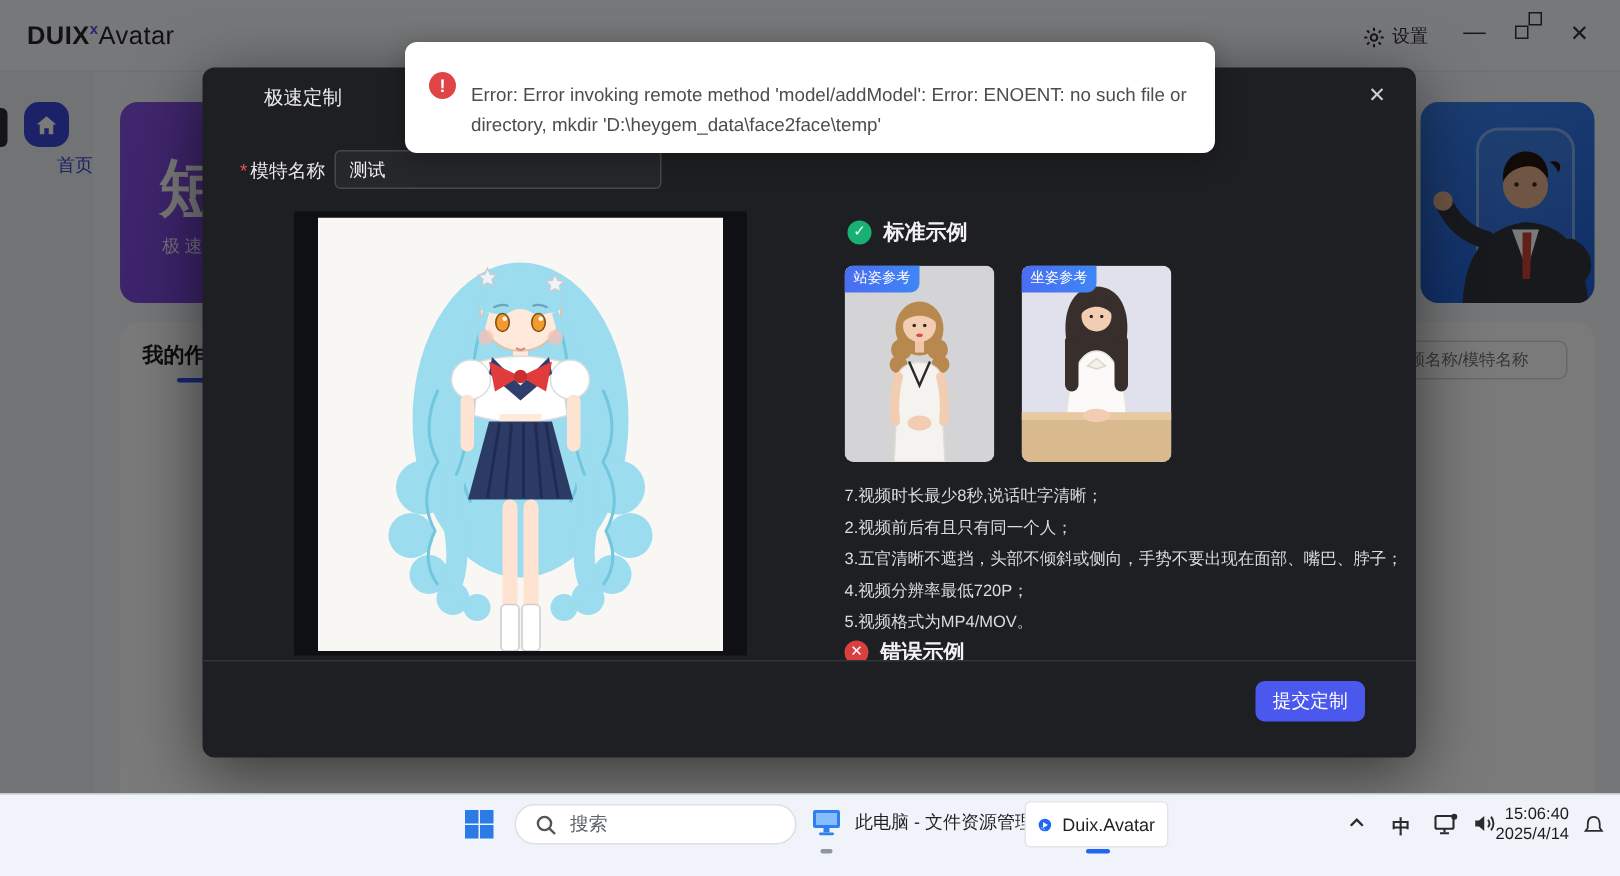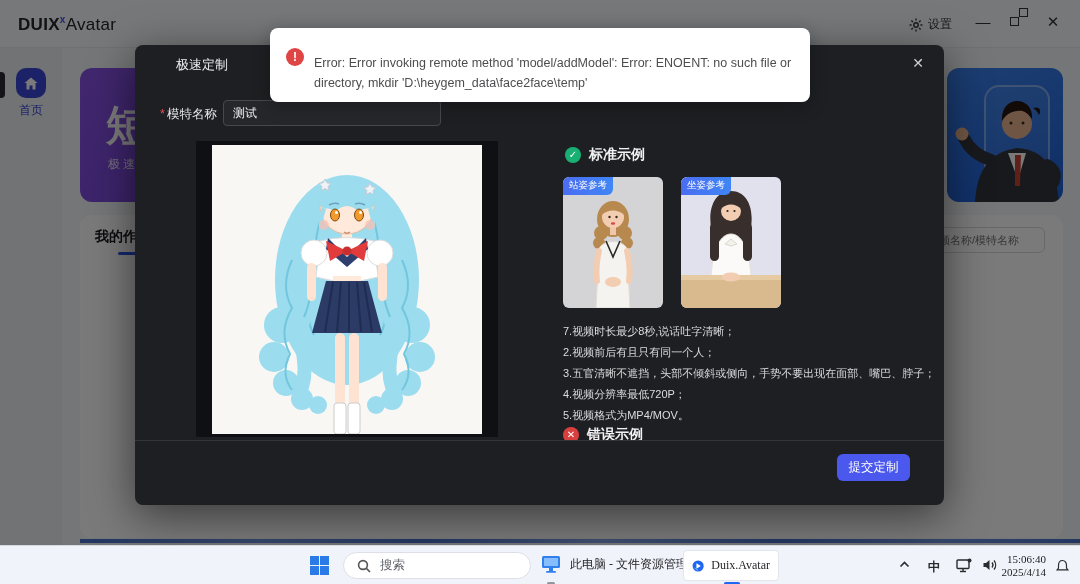--- a/index.html
+++ b/index.html
@@ -19,21 +19,21 @@
   .max-btn { right:50px; top:17px; }
   .close-btn { right:16px; }
   .restore-sq { position:relative; width:11px; height:11px; margin:0 auto; }
   .restore-sq span { position:absolute; width:9px; height:9px; border:1.3px solid #33343a; background:transparent; }
   .restore-sq .back { right:0; top:0; }
   .restore-sq .front { left:0; bottom:0; background:#f9fafc; }
 
   .sidebar { position:absolute; left:0; top:48px; bottom:0; width:62px; background:#eff0f4; }
   .side-notch { position:absolute; left:0; top:24px; width:5px; height:26px; background:#2d2d36; border-radius:0 4px 4px 0; }
   .home-btn { position:absolute; left:16px; top:20px; width:30px; height:30px; border-radius:10px; background:#3c47d8; display:flex; align-items:center; justify-content:center; }
-  .home-label { position:absolute; left:0; top:54px; width:62px; text-align:center; font-size:12px; color:#3c47d8; }
+  .home-label { position:absolute; left:0; top:54px; width:62px; text-align:right; font-size:12px; color:#3c47d8; }
 
   .purple-card { position:absolute; left:80px; top:68px; width:450px; height:134px; border-radius:12px; background:linear-gradient(135deg,#8a53e6,#6d3fd4 70%); overflow:hidden; }
   .purple-big { position:absolute; left:26px; top:30px; font-size:42px; font-weight:bold; color:#fff; }
   .purple-sub { position:absolute; left:28px; top:88px; font-size:12px; color:rgba(255,255,255,.85); letter-spacing:3px; }
   .blue-card { position:absolute; left:947px; top:68px; width:116px; height:134px; border-radius:12px; background:linear-gradient(160deg,#3b82ef,#1e5fd6); overflow:hidden; }
 
   .content-card { position:absolute; left:80px; top:215px; width:983px; height:323px; background:#ffffff; border-radius:12px; }
   .tab-label { position:absolute; left:15px; top:13px; font-size:14px; font-weight:bold; color:#1c1c21; }
   .tab-underline { position:absolute; left:38px; top:37px; width:24px; height:3px; border-radius:2px; background:#2f54eb; }
   .bg-search { position:absolute; left:838px; top:12px; width:127px; height:26px; border:1px solid #d7dade; border-radius:6px; background:#fff; font-size:11px; padding:0 9px; color:#9aa0a8; font-family:inherit; }
@@ -68,21 +68,21 @@
 
   .modal-footer { position:absolute; left:0; right:0; bottom:0; height:65px; border-top:1px solid #343539; }
   .submit-btn { position:absolute; right:34px; top:13px; width:73px; height:27px; background:#4b58ee; color:#fff; font-size:12.5px; border:none; border-radius:6px; font-family:inherit; }
 
   
   .toast { position:absolute; left:270px; top:28px; width:540px; min-height:58px; background:#ffffff; border-radius:8px; box-shadow:0 4px 18px rgba(0,0,0,.28); z-index:4; }
   .toast-icon { position:absolute; left:16px; top:20px; width:18px; height:18px; border-radius:50%; background:#df4545; color:#fff; font-size:12px; font-weight:bold; text-align:center; line-height:18px; }
   .toast-text { margin:16px 16px 0 44px; padding:9px 0; font-size:12.5px; line-height:20px; color:#4d4d4f; }
 
   
-  .taskbar { position:absolute; left:0; right:0; bottom:0; height:39px; background:#f0f3f9; border-top:1px solid #d6dae1; z-index:5;font-family:Liberation Serif, serif; }
+  .taskbar { position:absolute; left:0; right:0; bottom:0; height:55px; background:#f0f3f9; border-top:1px solid #d6dae1; z-index:5; }
   .start-btn { position:absolute; left:310px; top:10px; width:19px; height:19px; display:grid; grid-template-columns:9px 9px; grid-template-rows:9px 9px; gap:1px; }
   .start-btn span { background:#2a7ae8; }
   .tb-search { position:absolute; left:343px; top:6px; width:188px; height:27px; background:#fff; border:1px solid #dcdfe5; border-radius:14px; display:flex; align-items:center; gap:9px; padding:0 13px; color:#5f6368; font-size:12.5px; }
   .tb-explorer { position:absolute; left:540px; top:7px; display:flex; align-items:center; gap:8px; font-size:12px; color:#1f2023; }
   .tb-explorer .dash { position:absolute; left:7px; top:29px; width:8px; height:3px; border-radius:2px; background:#8f969e; }
   .tb-app { position:absolute; left:683px; top:4px; width:96px; height:31px; background:#fff; border:1px solid #e2e5ea; border-radius:4px; display:flex; align-items:center; gap:7px; padding:0 8px; font-size:12px; color:#1f2023; }
   .tb-app .dash { position:absolute; left:40px; top:31px; width:16px; height:3px; border-radius:2px; background:#1f66f0; }
   .tray { position:absolute; right:0; top:0; height:39px; }
   .tray-item { position:absolute; top:12px; color:#2a2b2e; }
   .chev { left:-182px; } .ime { left:-152px; font-size:12.5px; font-weight:bold; top:13px; }

